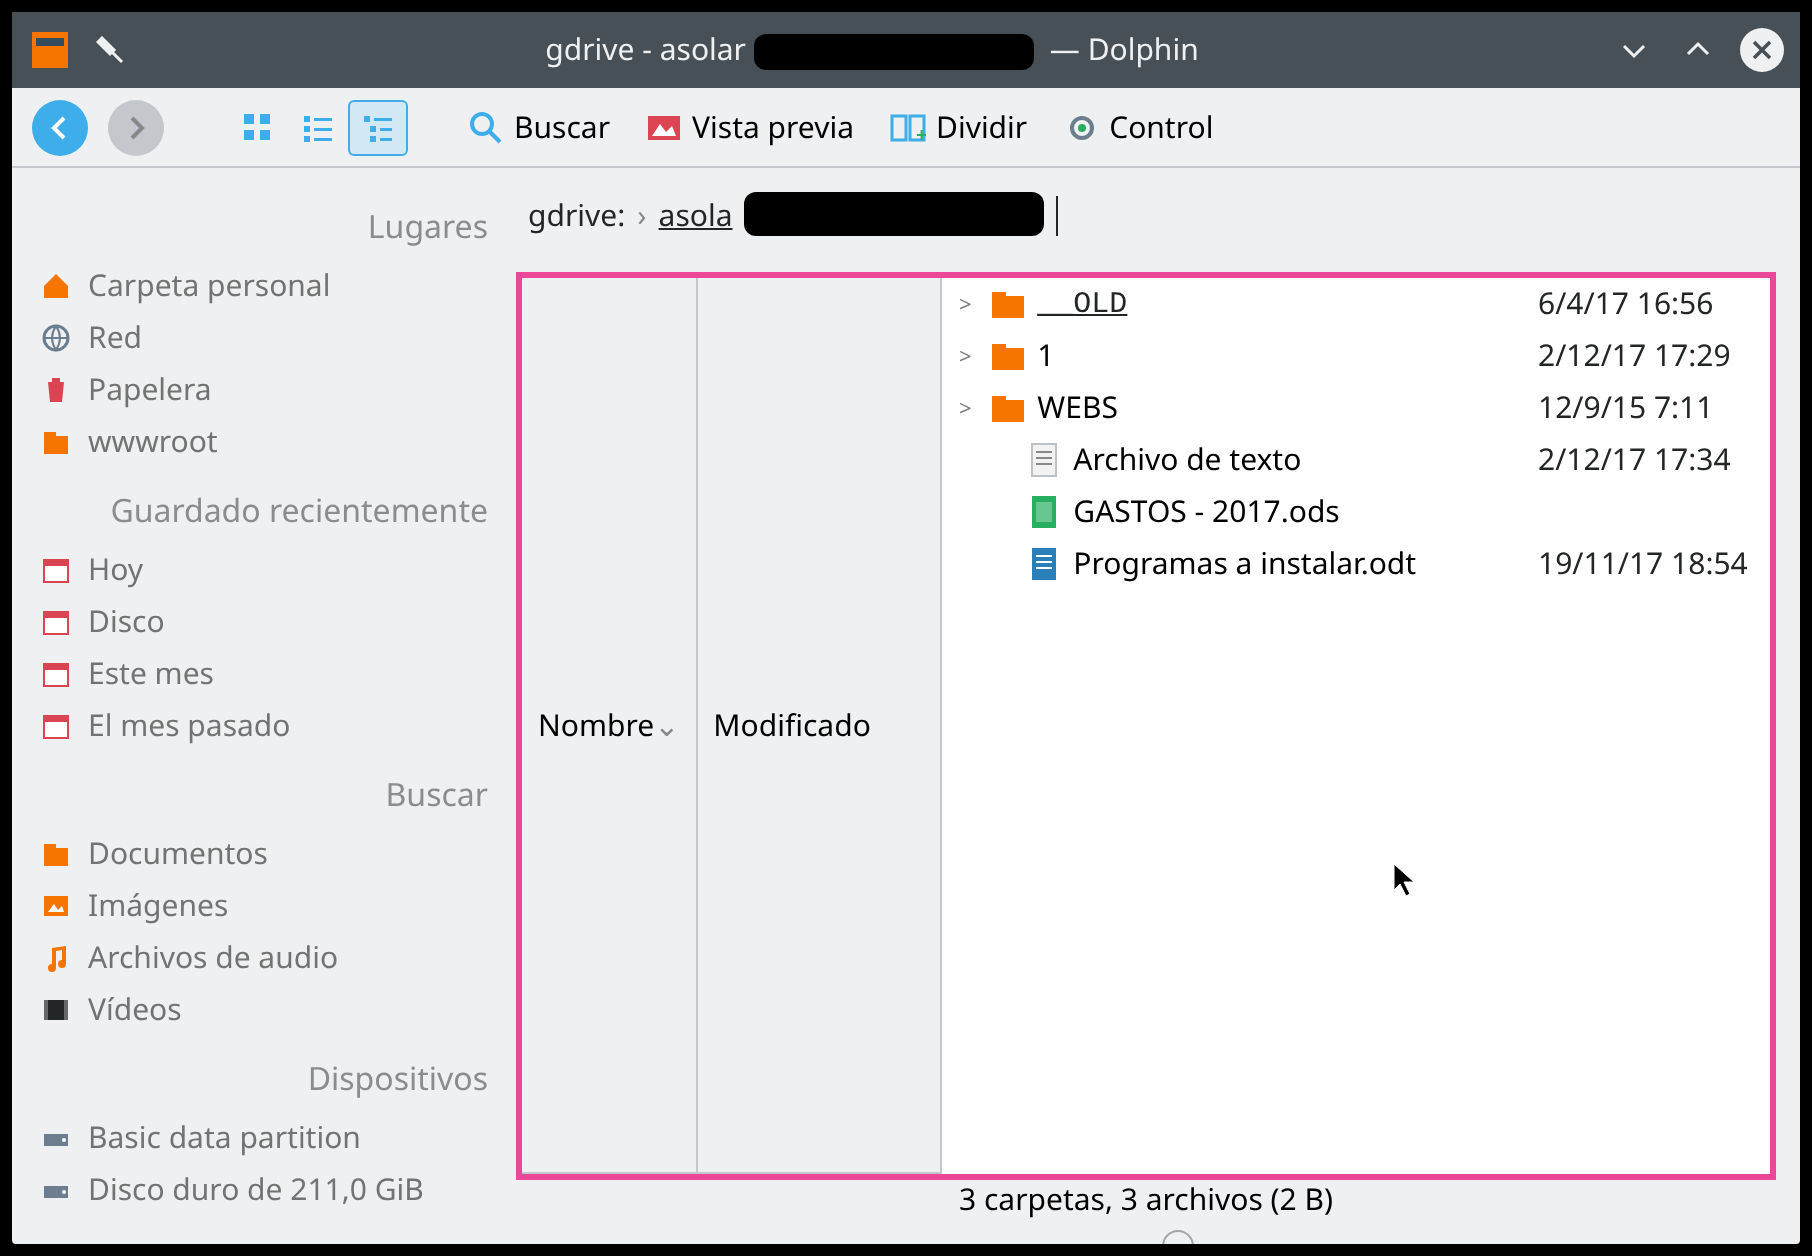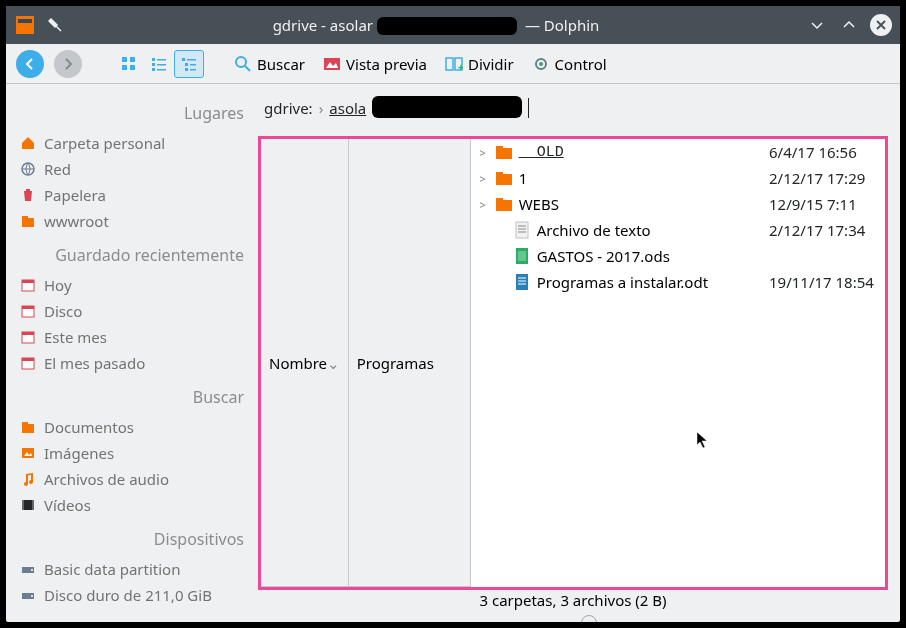--- a/index.html
+++ b/index.html
@@ -315,21 +315,21 @@
           <span style="border-right:1px solid #232627;height:20px;"></span>
       </div>
 
       <div class="filelist">
         <div class="fl-header">
           <div class="col col-name">
             <span>Nombre</span>
             <span style="color:#888;">⌄</span>
           </div>
           <div class="col col-mod">
-            <span>Programas</span>
+            <span>Modificado</span>
           </div>
         </div>
         <div class="fl-rows" id="fl-rows">
           <div class="fl-row selected">
               <div class="name-cell">
                 <span class="tree-toggle">&gt;</span>
                 <span class="file-ic">
                   <svg width="18" height="16" viewBox="0 0 18 16">
                     <rect x="1" y="4" width="16" height="11" fill="#f67400"></rect>
                     <rect x="1" y="2" width="7" height="3" fill="#f67400"></rect>

